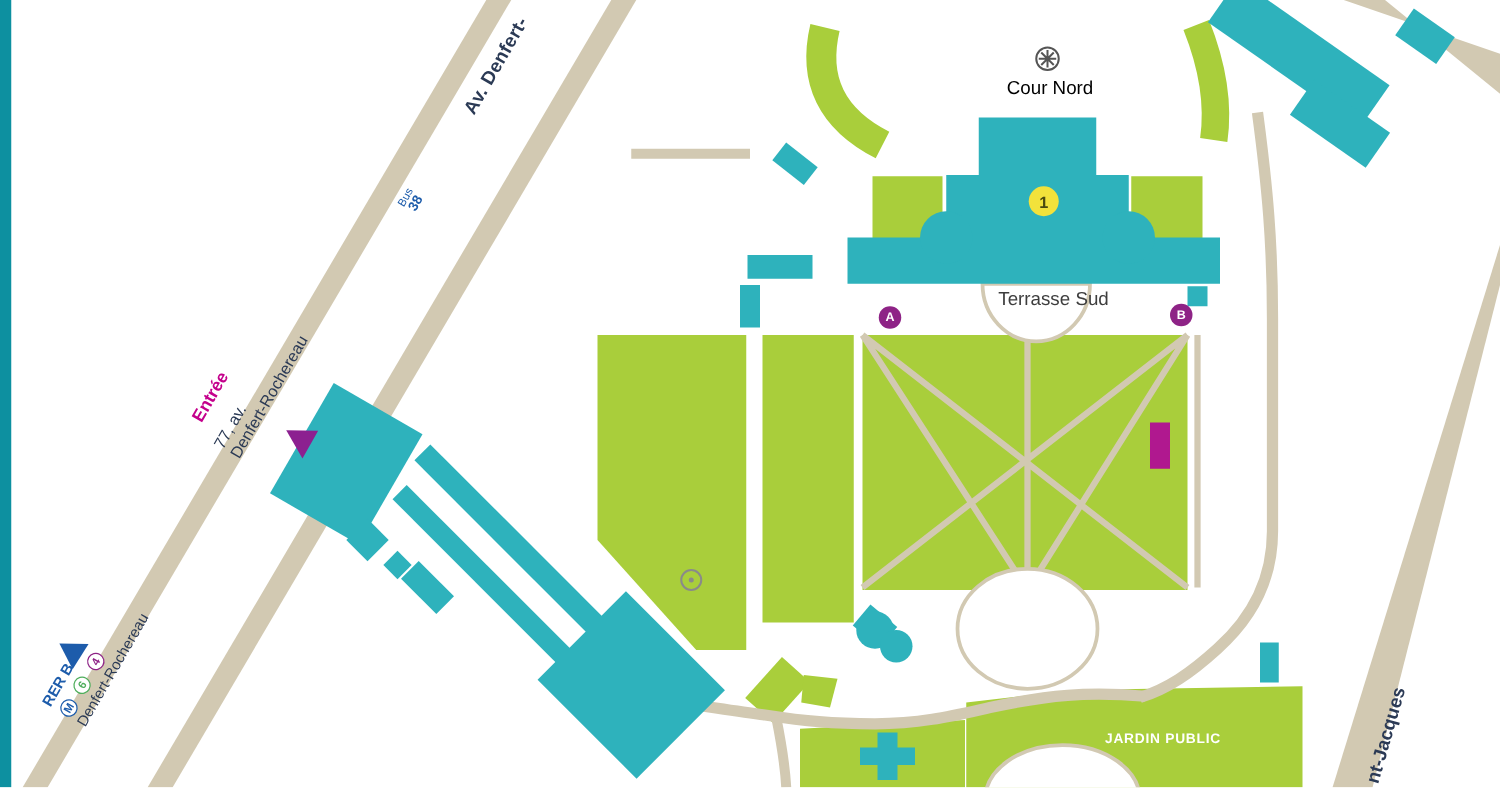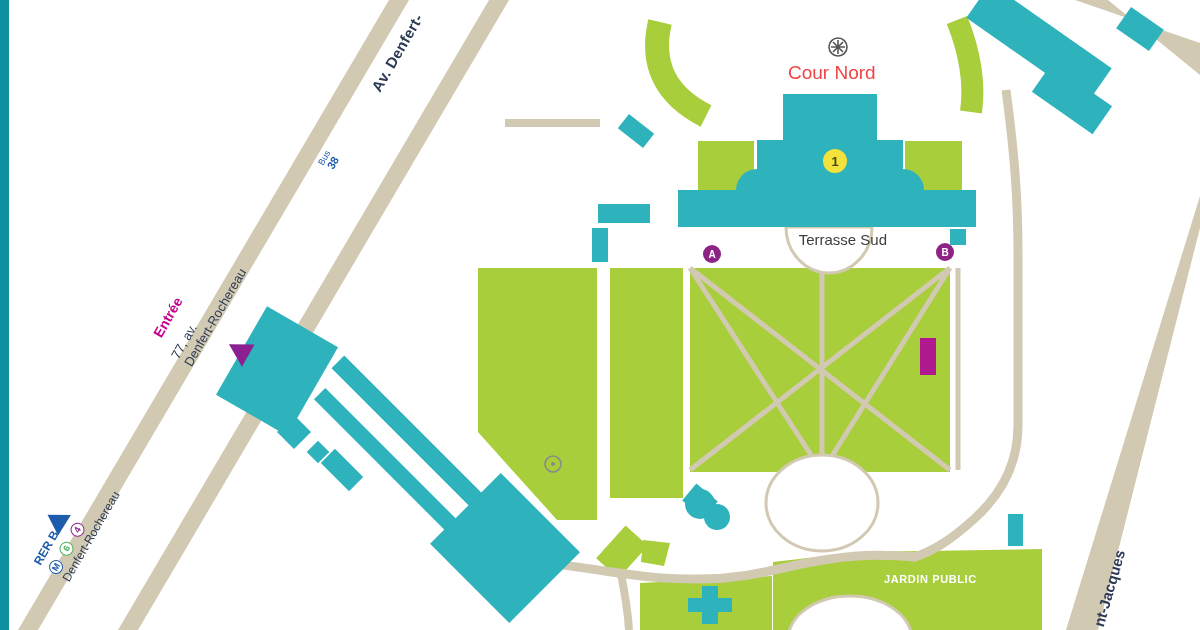--- a/index.html
+++ b/index.html
@@ -24,27 +24,27 @@
   .rer-name{font-size:12px;font-weight:bold;color:#1d5cab;}
   .badge{display:inline-flex;align-items:center;justify-content:center;width:14px;height:14px;
     border-radius:50%;font-size:9px;font-weight:bold;background:#fff;margin-right:3px;box-sizing:border-box;}
   .badge-m{border:1.5px solid #1d5cab;color:#1d5cab;}
   .badge-6{border:1.5px solid #4fae5c;color:#4fae5c;}
   .badge-4{border:1.5px solid #8e2386;color:#8e2386;}
   .rer-station{font-size:12px;color:#2b3a55;}
   .tri-rer{position:absolute;left:46px;top:508px;width:0;height:0;
     border-right:20px solid #1d5cab;border-top:12px solid transparent;border-bottom:12px solid transparent;
     transform:rotate(32deg);}
-  .l-cour{left:788px;top:62px;width:104px;font-size:19px;color:#ef4444;}
+  .l-cour{left:788px;top:62px;width:104px;text-align:center;font-size:15px;color:#000000;}
   .l-terr{left:783px;top:231px;width:104px;text-align:right;font-size:15px;color:#3d3d3d;}
   .marker{position:absolute;border-radius:50%;display:flex;align-items:center;justify-content:center;font-weight:bold;}
   .m-1{left:823px;top:149px;width:24px;height:24px;background:#f2e23b;color:#4a4a10;font-size:13px;}
   .m-a{left:703px;top:245px;width:18px;height:18px;background:#8e2386;color:#fff;font-size:10px;}
   .m-b{left:936px;top:243px;width:18px;height:18px;background:#8e2386;color:#fff;font-size:10px;}
-  .l-jardin{left:884px;top:573px;font-size:11px;font-weight:bold;color:#ffffff;letter-spacing:.6px;}
+  .l-jardin{left:884px;top:585px;font-size:11px;font-weight:bold;color:#ffffff;letter-spacing:.6px;}
   .l-sj{left:1090px;top:624px;transform:rotate(-74deg);font-size:15px;font-weight:600;color:#2b3a55;}
 </style>
 </head>
 <body>
 
 <div class="map">
 
   <svg viewBox="0 0 1200 630" width="1200" height="630">
 
     <rect x="0" y="0" width="9" height="630" fill="#0d90a0"></rect>

